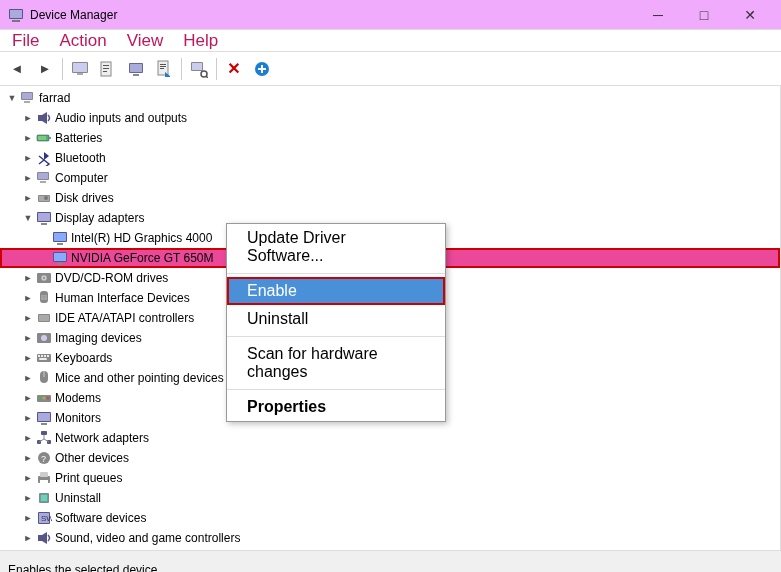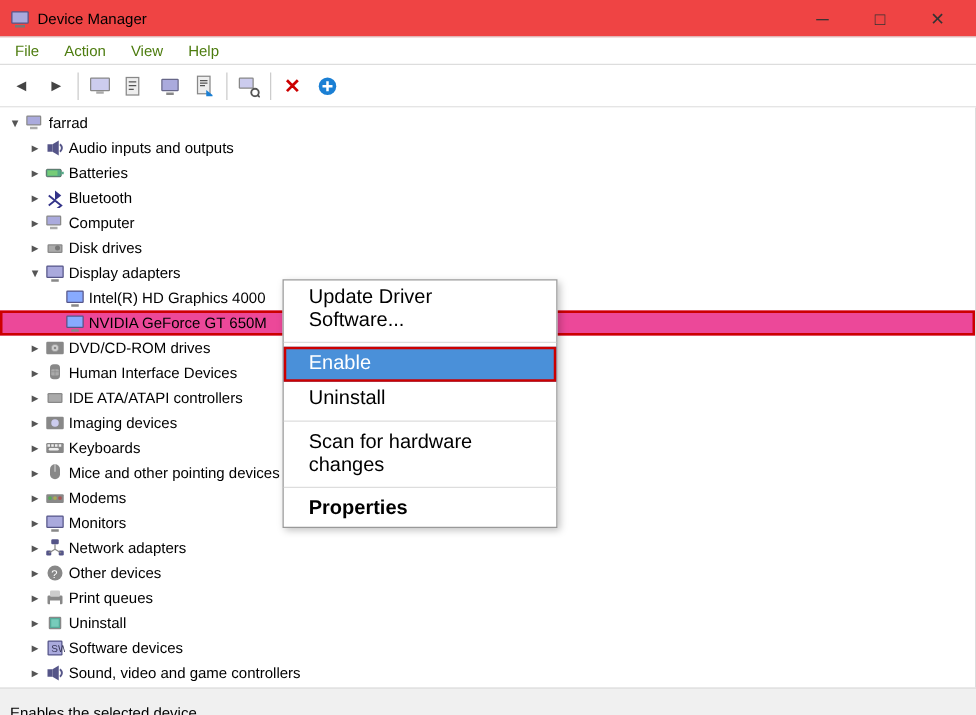--- a/index.html
+++ b/index.html
@@ -8,21 +8,21 @@
       font-size: 12px;
       background: #f0f0f0;
       width: 781px;
       height: 572px;
       overflow: hidden;
       user-select: none;
     }
 
     
     .title-bar {
-      background: #ef4444;
+      background: #f0abfc;
       height: 30px;
       display: flex;
       align-items: center;
       padding: 0 8px;
       border-bottom: 1px solid #ddd;
       justify-content: space-between;
     }
     .title-bar-left {
       display: flex;
       align-items: center;
@@ -56,23 +56,23 @@
       background: #fff;
       height: 22px;
       display: flex;
       align-items: center;
       padding: 0 4px;
       border-bottom: 1px solid #ddd;
       gap: 4px;
     }
     .menu-item {
       padding: 2px 8px;
-      font-size: 12px;
+      font-size: 17px;
       cursor: pointer;
-      color: #4d7c0f;
+      color: #be185d;
     }
 
     
     .toolbar {
       background: #fff;
       height: 34px;
       display: flex;
       align-items: center;
       padding: 0 4px;
       border-bottom: 1px solid #ddd;

